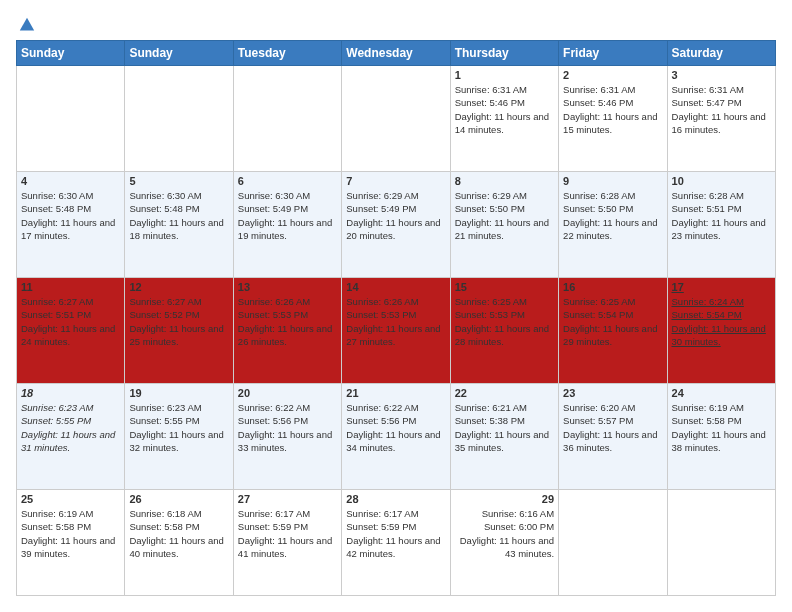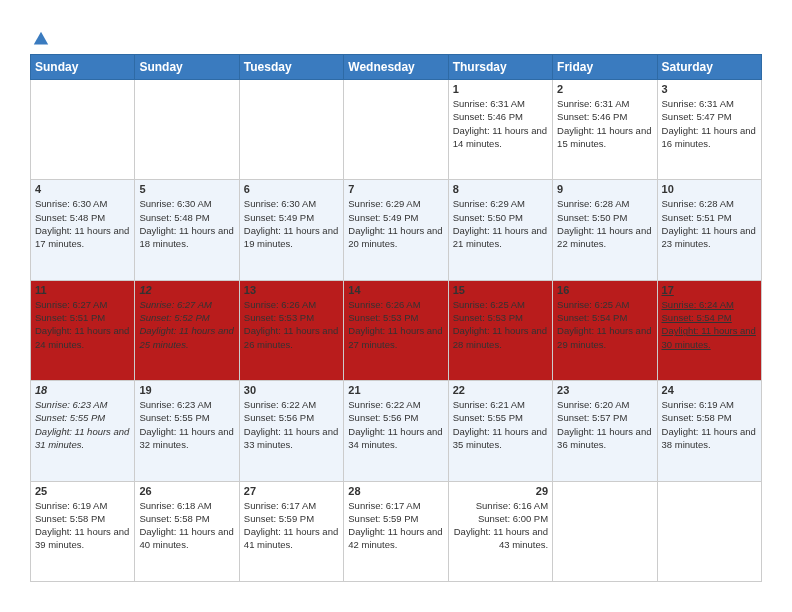--- a/index.html
+++ b/index.html
@@ -6,21 +6,21 @@
     body {
       width: 792px;
       height: 612px;
       background: #fff;
       font-family: Arial, sans-serif;
       overflow: hidden;
     }
     .page {
       width: 792px;
       height: 612px;
-      padding: 30px;
+      padding: 16px;
       display: flex;
       flex-direction: column;
     }
     .header {
       display: flex;
       justify-content: space-between;
       align-items: flex-start;
       margin-bottom: 10px;
     }
     .logo {
@@ -195,21 +195,21 @@
 Daylight: 11 hours and 23 minutes.</div>
           </td>
         </tr>
         <tr style="background-color: #b91c1c;">
           <td style="background-color: inherit;">
             <span class="day-number">11</span>
             <div class="day-info" style="white-space: pre-line;">Sunrise: 6:27 AM
 Sunset: 5:51 PM
 Daylight: 11 hours and 24 minutes.</div>
           </td>
-          <td style="background-color: inherit; font-style: italic;">
+          <td style="background-color: inherit;">
             <span class="day-number">12</span>
             <div class="day-info" style="white-space: pre-line;">Sunrise: 6:27 AM
 Sunset: 5:52 PM
 Daylight: 11 hours and 25 minutes.</div>
           </td>
           <td style="background-color: inherit;">
             <span class="day-number">13</span>
             <div class="day-info" style="white-space: pre-line;">Sunrise: 6:26 AM
 Sunset: 5:53 PM
 Daylight: 11 hours and 26 minutes.</div>
@@ -246,35 +246,35 @@
 Sunset: 5:55 PM
 Daylight: 11 hours and 31 minutes.</div>
           </td>
           <td style="background-color: inherit;">
             <span class="day-number">19</span>
             <div class="day-info" style="white-space: pre-line;">Sunrise: 6:23 AM
 Sunset: 5:55 PM
 Daylight: 11 hours and 32 minutes.</div>
           </td>
           <td style="background-color: inherit;">
-            <span class="day-number">30</span>
+            <span class="day-number">20</span>
             <div class="day-info" style="white-space: pre-line;">Sunrise: 6:22 AM
 Sunset: 5:56 PM
 Daylight: 11 hours and 33 minutes.</div>
           </td>
           <td style="background-color: inherit;">
             <span class="day-number">21</span>
             <div class="day-info" style="white-space: pre-line;">Sunrise: 6:22 AM
 Sunset: 5:56 PM
 Daylight: 11 hours and 34 minutes.</div>
           </td>
           <td style="background-color: inherit;">
             <span class="day-number">22</span>
             <div class="day-info" style="white-space: pre-line;">Sunrise: 6:21 AM
-Sunset: 5:55 PM
+Sunset: 5:38 PM
 Daylight: 11 hours and 35 minutes.</div>
           </td>
           <td style="background-color: inherit;">
             <span class="day-number">23</span>
             <div class="day-info" style="white-space: pre-line;">Sunrise: 6:20 AM
 Sunset: 5:57 PM
 Daylight: 11 hours and 36 minutes.</div>
           </td>
           <td style="background-color: inherit;">
             <span class="day-number">24</span>

